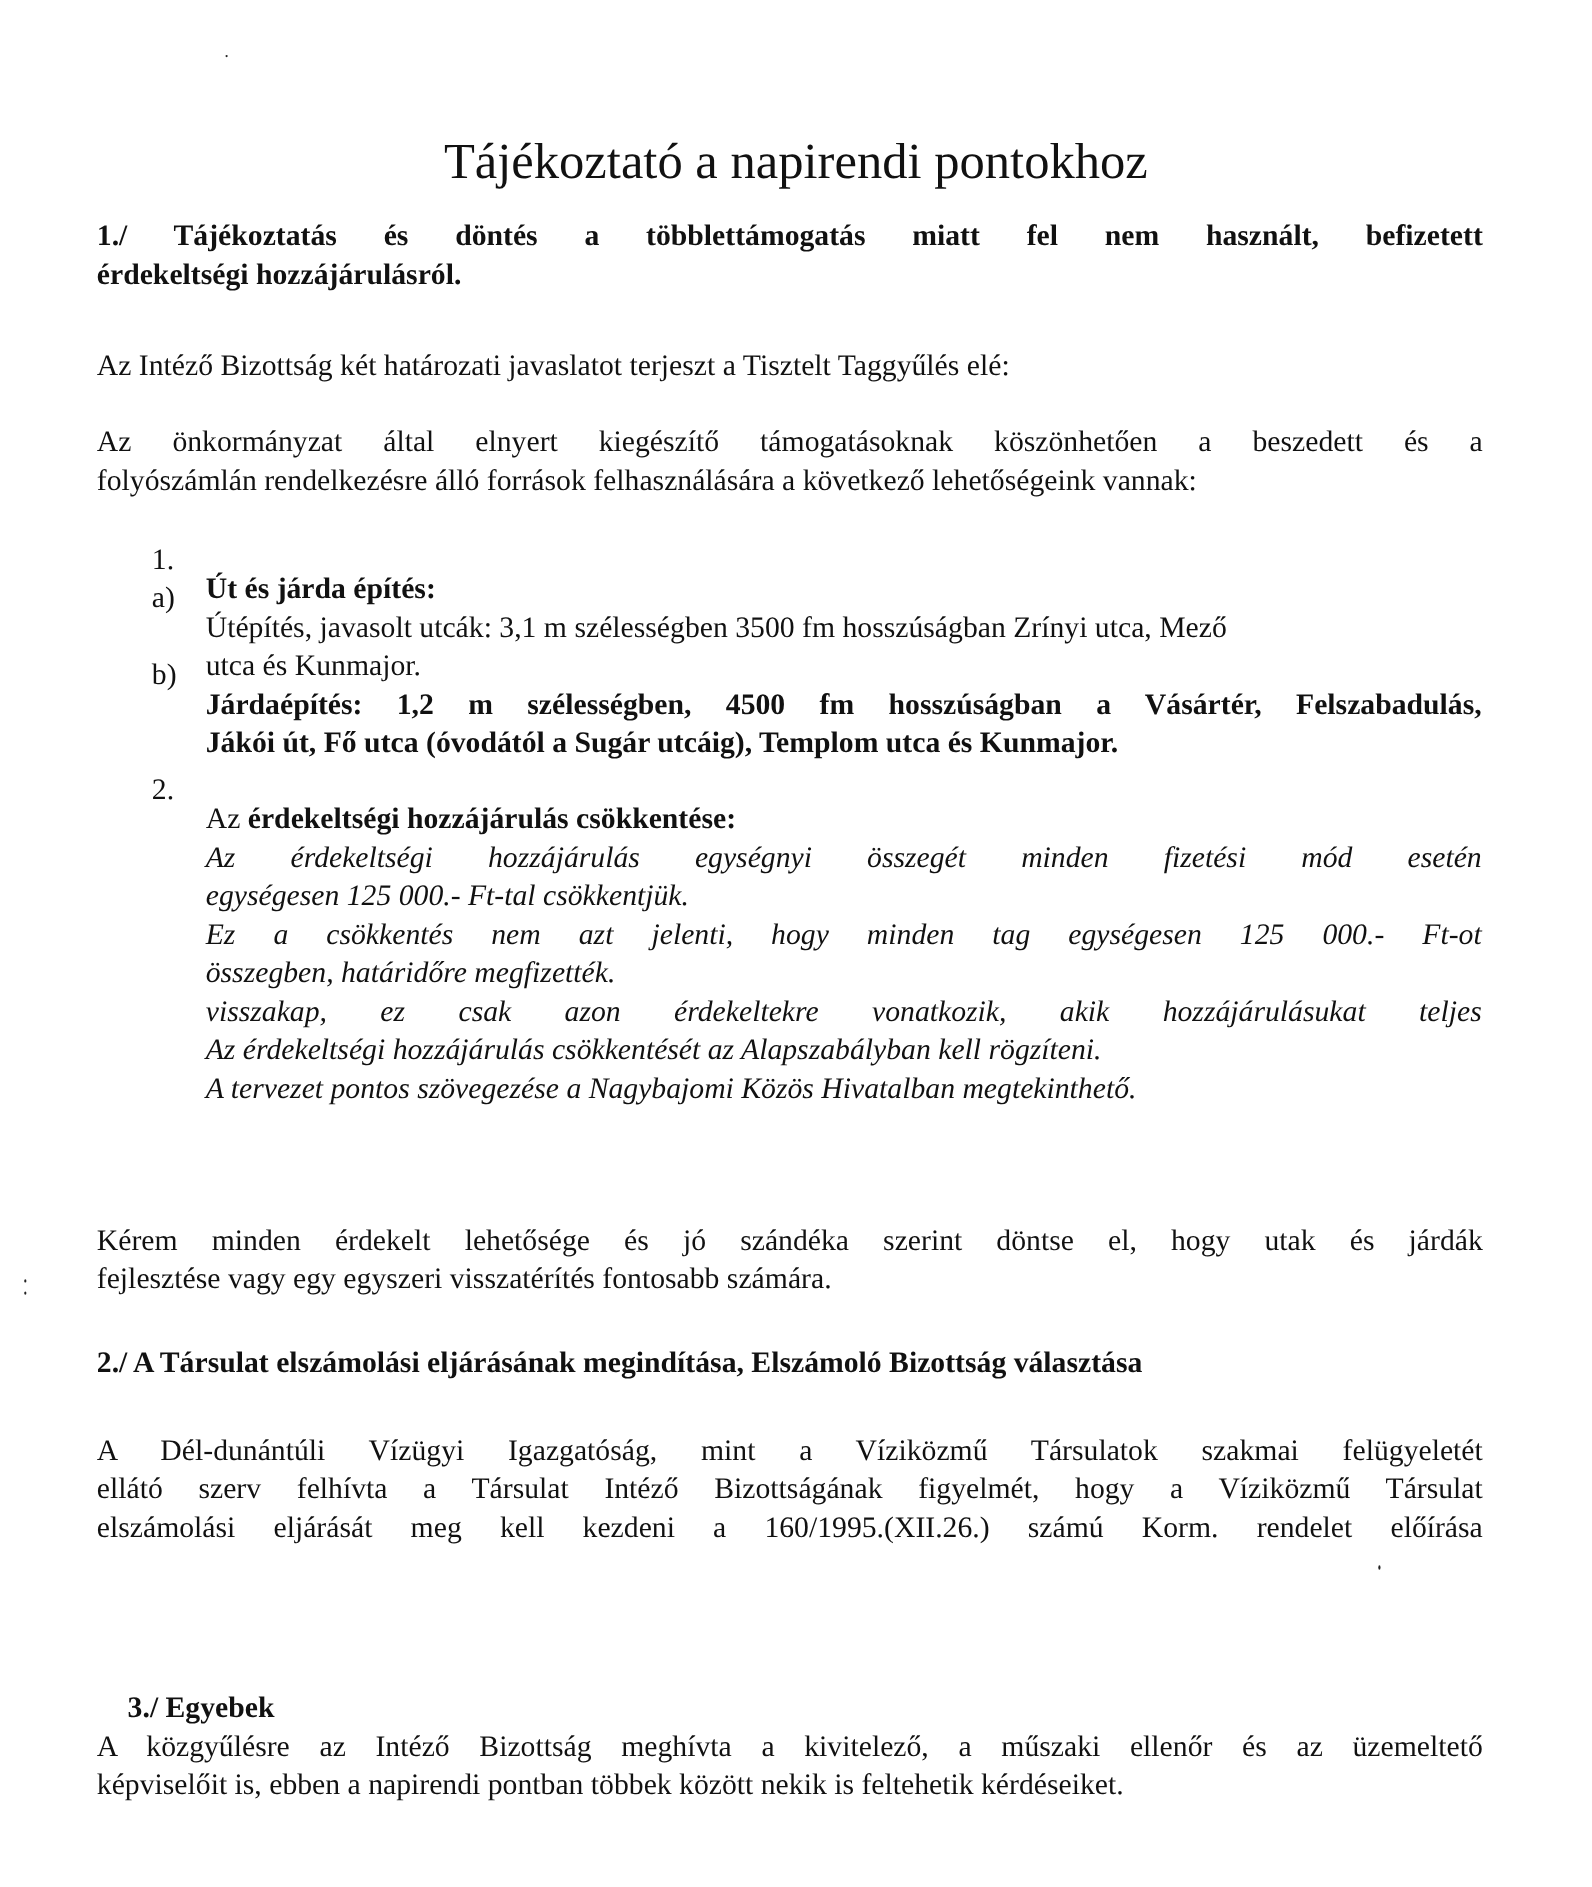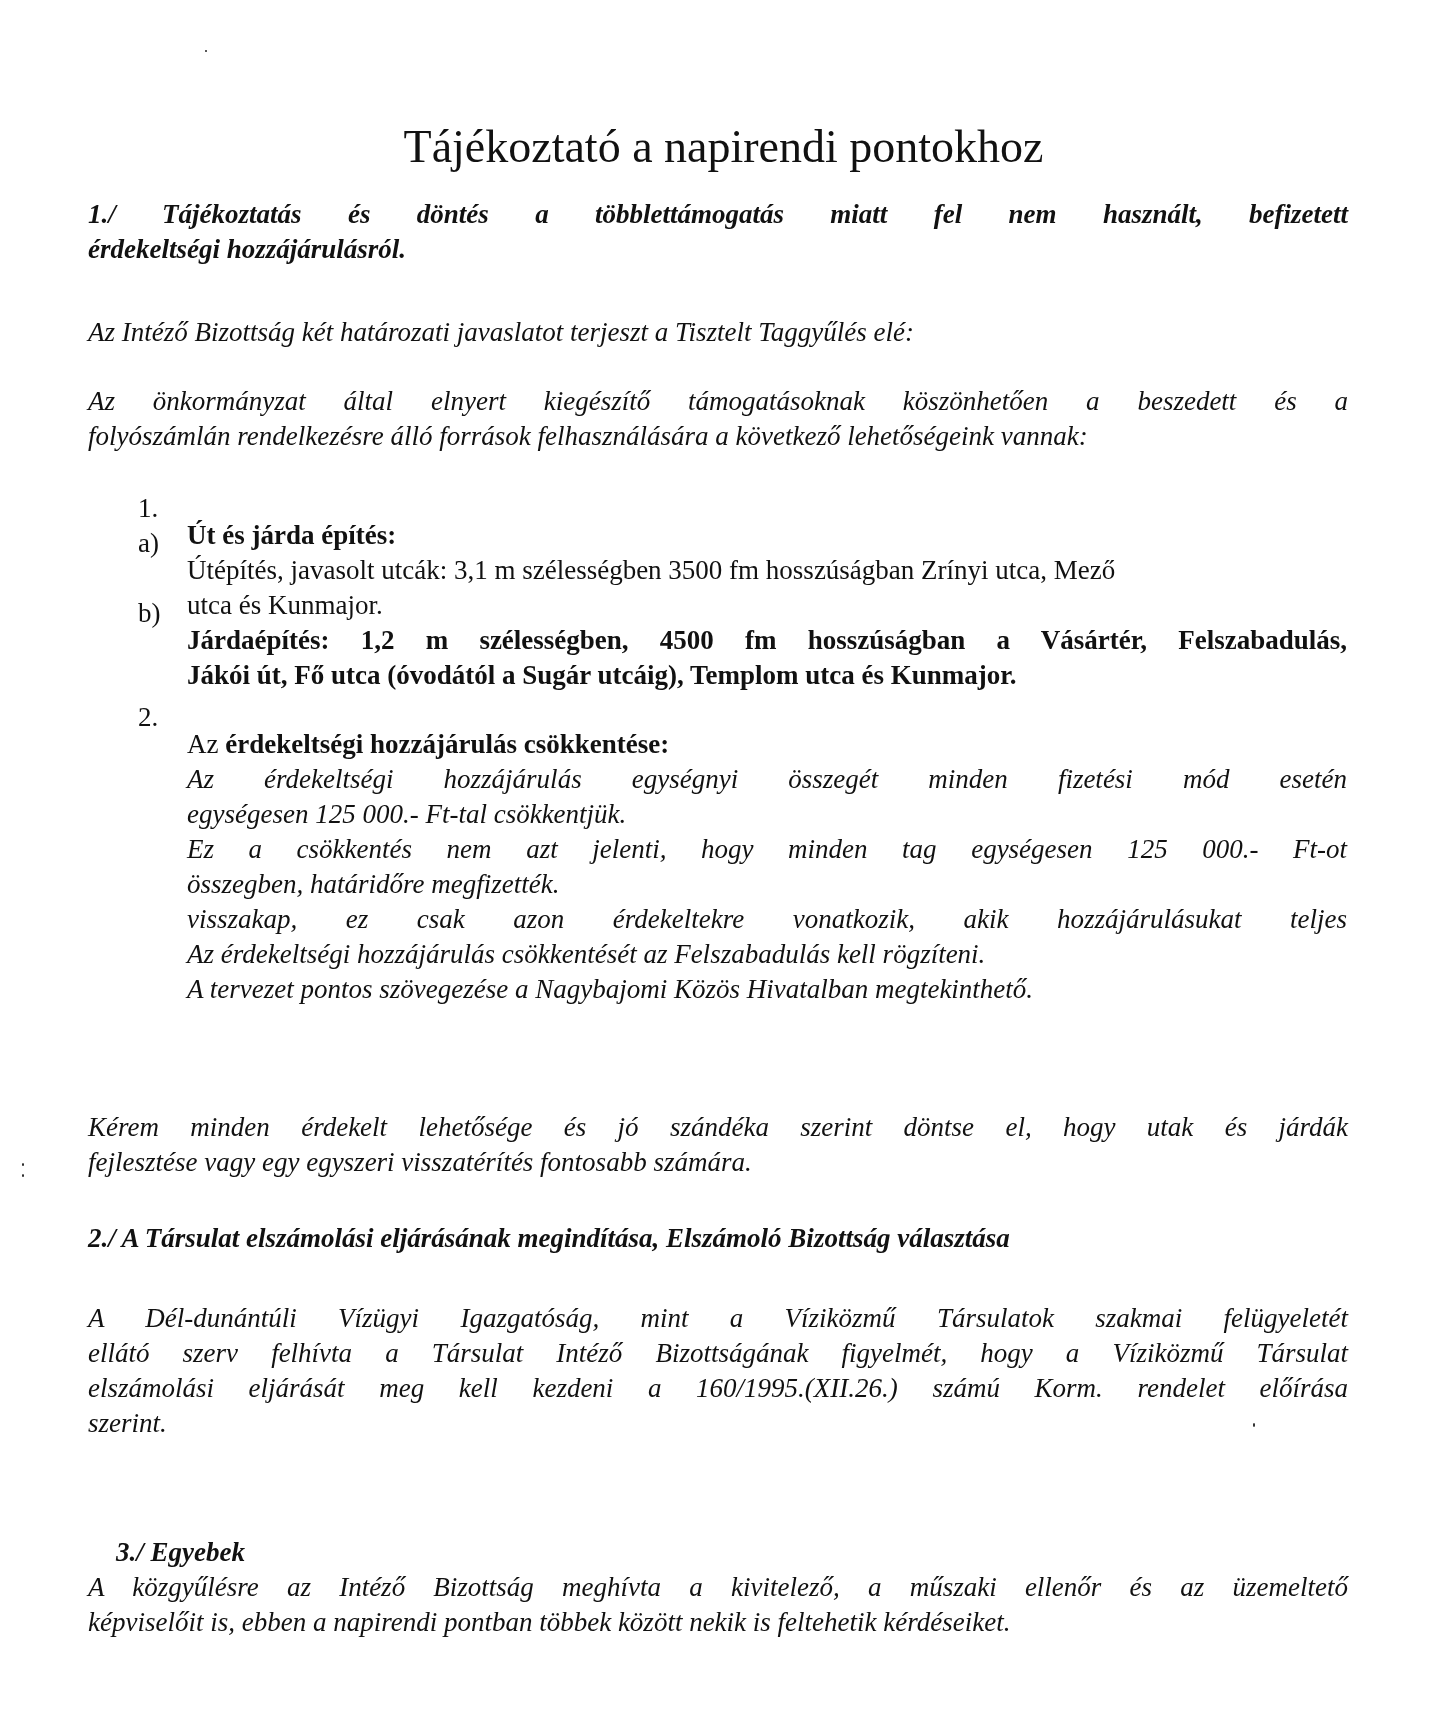--- a/index.html
+++ b/index.html
@@ -7,21 +7,21 @@
       width: 1447px; height: 1715px; position: relative; overflow: hidden;
       font-family: "Liberation Serif", "DejaVu Serif", serif;
       color: #111111;
     }
     .page { position: absolute; left: 0; top: 0; width: 1232px; height: 1715px; }
     .title {
       position: absolute; left: 0; width: 1447px; top: 88px;
       text-align: center; font-size: 46px; line-height: 56px; font-weight: normal;
       letter-spacing: 0px;
     }
-    .block { position: absolute; left: 88px; width: 1260px; font-size: 27px; line-height: 35px; font-style: italic; }
+    .block { position: absolute; left: 88px; width: 1260px; font-size: 27px; line-height: 35px; }
     .just-full { text-align: justify; text-align-last: justify; }
     .h { font-weight: bold; }
     .item-num { position: absolute; left: 138px; font-size: 27px; line-height: 35px; }
     .item-body { position: absolute; left: 187px; width: 1160px; font-size: 27px; line-height: 35px; margin-top: 27px; }
     .line { display: block; }
     .speck { position: absolute; background: #222; border-radius: 50%; }
     b { font-weight: bold; }
   </style>
 </head>
 <body>
@@ -60,35 +60,34 @@
   <div class="item-num" style="top:700px;">2.</div>
   <div class="item-body" style="top:700px;">
     <span>Az </span><b>érdekeltségi hozzájárulás csökkentése:</b>
   </div>
   <div class="item-body" style="top:735px;font-style:italic;">
     <span class="line just-full">Az érdekeltségi hozzájárulás egységnyi összegét minden fizetési mód esetén</span>
     <span class="line">egységesen 125 000.- Ft-tal csökkentjük.</span>
     <span class="line just-full">Ez a csökkentés nem azt jelenti, hogy minden tag egységesen 125 000.- Ft-ot</span>
     <span class="line">összegben, határidőre megfizették.</span>
     <span class="line just-full">visszakap, ez csak azon érdekeltekre vonatkozik, akik hozzájárulásukat teljes</span>
-    <span class="line">Az érdekeltségi hozzájárulás csökkentését az Felszabadulás kell rögzíteni.</span>
+    <span class="line">Az érdekeltségi hozzájárulás csökkentését az Alapszabályban kell rögzíteni.</span>
     <span class="line">A tervezet pontos szövegezése a Nagybajomi Közös Hivatalban megtekinthető.</span>
   </div>
 
   <div class="block" style="top:1110px;">
     <span class="line just-full">Kérem minden érdekelt lehetősége és jó szándéka szerint döntse el, hogy utak és járdák</span>
     <span class="line">fejlesztése vagy egy egyszeri visszatérítés fontosabb számára.</span>
   </div>
 
   <div class="block h" style="top:1221px;">2./ A Társulat elszámolási eljárásának megindítása, Elszámoló Bizottság választása</div>
   <div class="block" style="top:1301px;">
     <span class="line just-full">A Dél-dunántúli Vízügyi Igazgatóság, mint a Víziközmű Társulatok szakmai felügyeletét</span>
     <span class="line just-full">ellátó szerv felhívta a Társulat Intéző Bizottságának figyelmét, hogy a Víziközmű Társulat</span>
     <span class="line just-full">elszámolási eljárását meg kell kezdeni a 160/1995.(XII.26.) számú Korm. rendelet előírása</span>
-    <span class="line">szerint.</span>
   </div>
 
   <div class="block h" style="top:1535px;margin-left:28px;">3./ Egyebek</div>
   <div class="block" style="top:1570px;">
     <span class="line just-full">A közgyűlésre az Intéző Bizottság meghívta a kivitelező, a műszaki ellenőr és az üzemeltető</span>
     <span class="line">képviselőit is, ebben a napirendi pontban többek között nekik is feltehetik kérdéseiket.</span>
   </div>
 
   <div class="speck" style="left:205px; top:50px; width:2px; height:2px;"></div>
   <div class="speck" style="left:22px; top:1163px; width:2px; height:3px;"></div>

